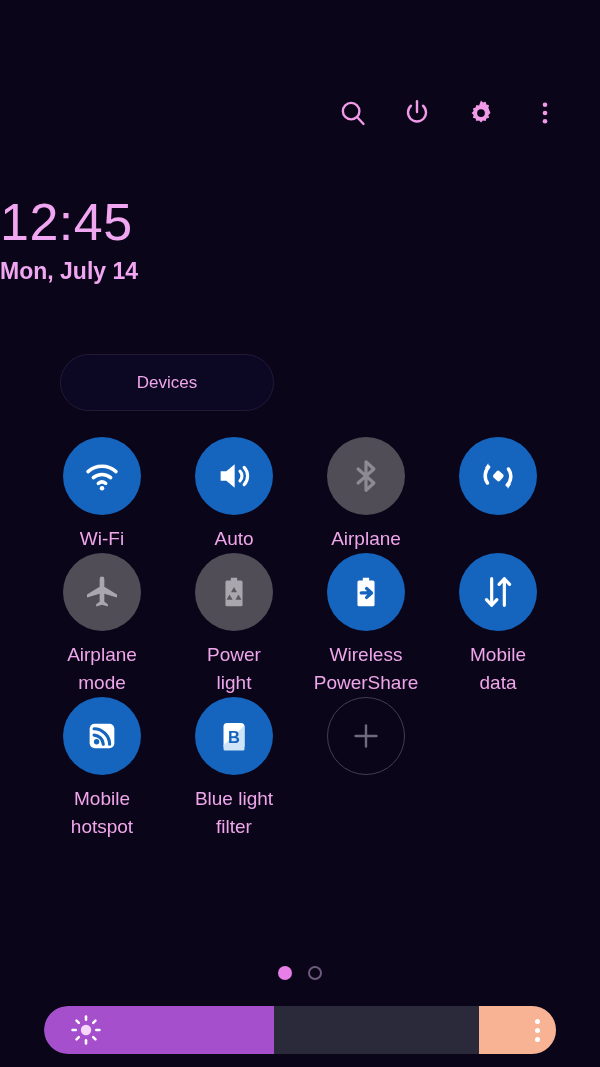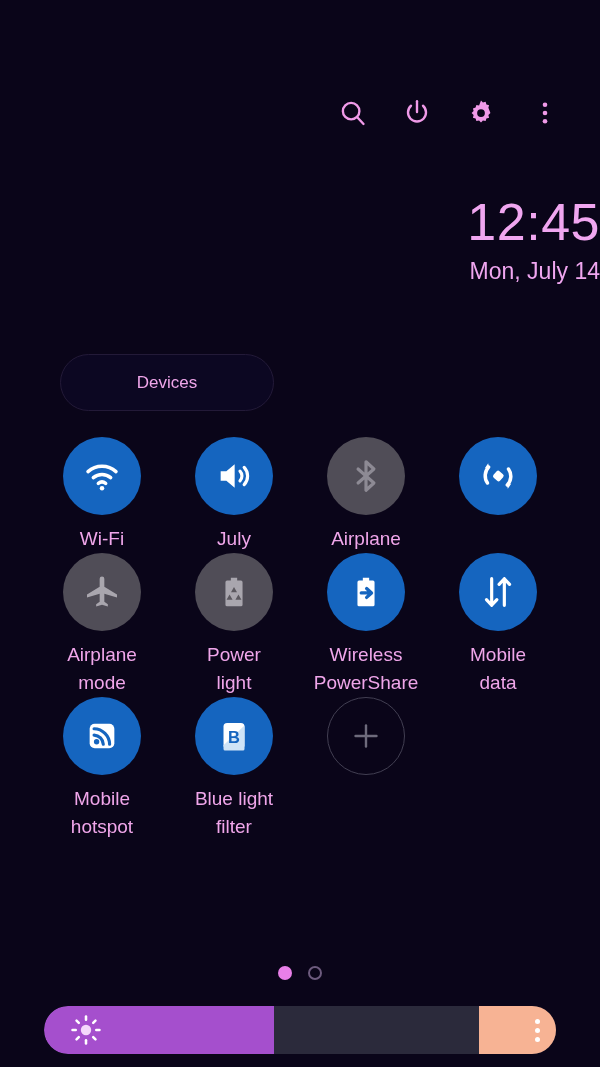--- a/index.html
+++ b/index.html
@@ -37,33 +37,33 @@
     cursor: pointer;
   }
   .topbar-btn svg { display: block; }
 
   
   .clock-wrap {
     position: absolute;
     top: 195px;
     left: 0;
     width: 600px;
-    text-align: right;
+    text-align: left;
   }
   .clock-time {
     font-size: 52px;
     font-weight: 300;
     color: #f0a6f0;
     letter-spacing: 0.5px;
     line-height: 1.05;
   }
   .clock-date {
     margin-top: 8px;
     font-size: 23px;
-    font-weight: 400;
+    font-weight: 700;
     color: #f0a6f0;
   }
 
   
   .pill-row {
     position: absolute;
     top: 354px;
     left: 60px;
     width: 480px;
     display: flex;
@@ -276,21 +276,21 @@
     <div class="tile">
       <div class="tile-circle on">
         <span>
           <svg width="40" height="40" viewBox="0 0 24 24" fill="none">
             <path d="M4 9.2h3.4L12.4 5v14l-5-4.2H4z" fill="#ffffff"></path>
             <path d="M15.6 9.1a4.2 4.2 0 0 1 0 5.8" stroke="#ffffff" stroke-width="1.9" stroke-linecap="round"></path>
             <path d="M18.1 6.8a7.6 7.6 0 0 1 0 10.4" stroke="#ffffff" stroke-width="1.9" stroke-linecap="round"></path>
           </svg>
         </span>
       </div>
-      <div class="tile-label">July</div>
+      <div class="tile-label">Auto</div>
     </div>
 
     <div class="tile">
       <div class="tile-circle off">
         <span>
           <svg width="38" height="38" viewBox="0 0 24 24" fill="none" stroke="#8d8a94" stroke-width="2" stroke-linecap="round" stroke-linejoin="round">
             <path d="M7 7.6l10 8.8L12 21V3l5 4.6L7 16.4"></path>
           </svg>
         </span>
       </div>

